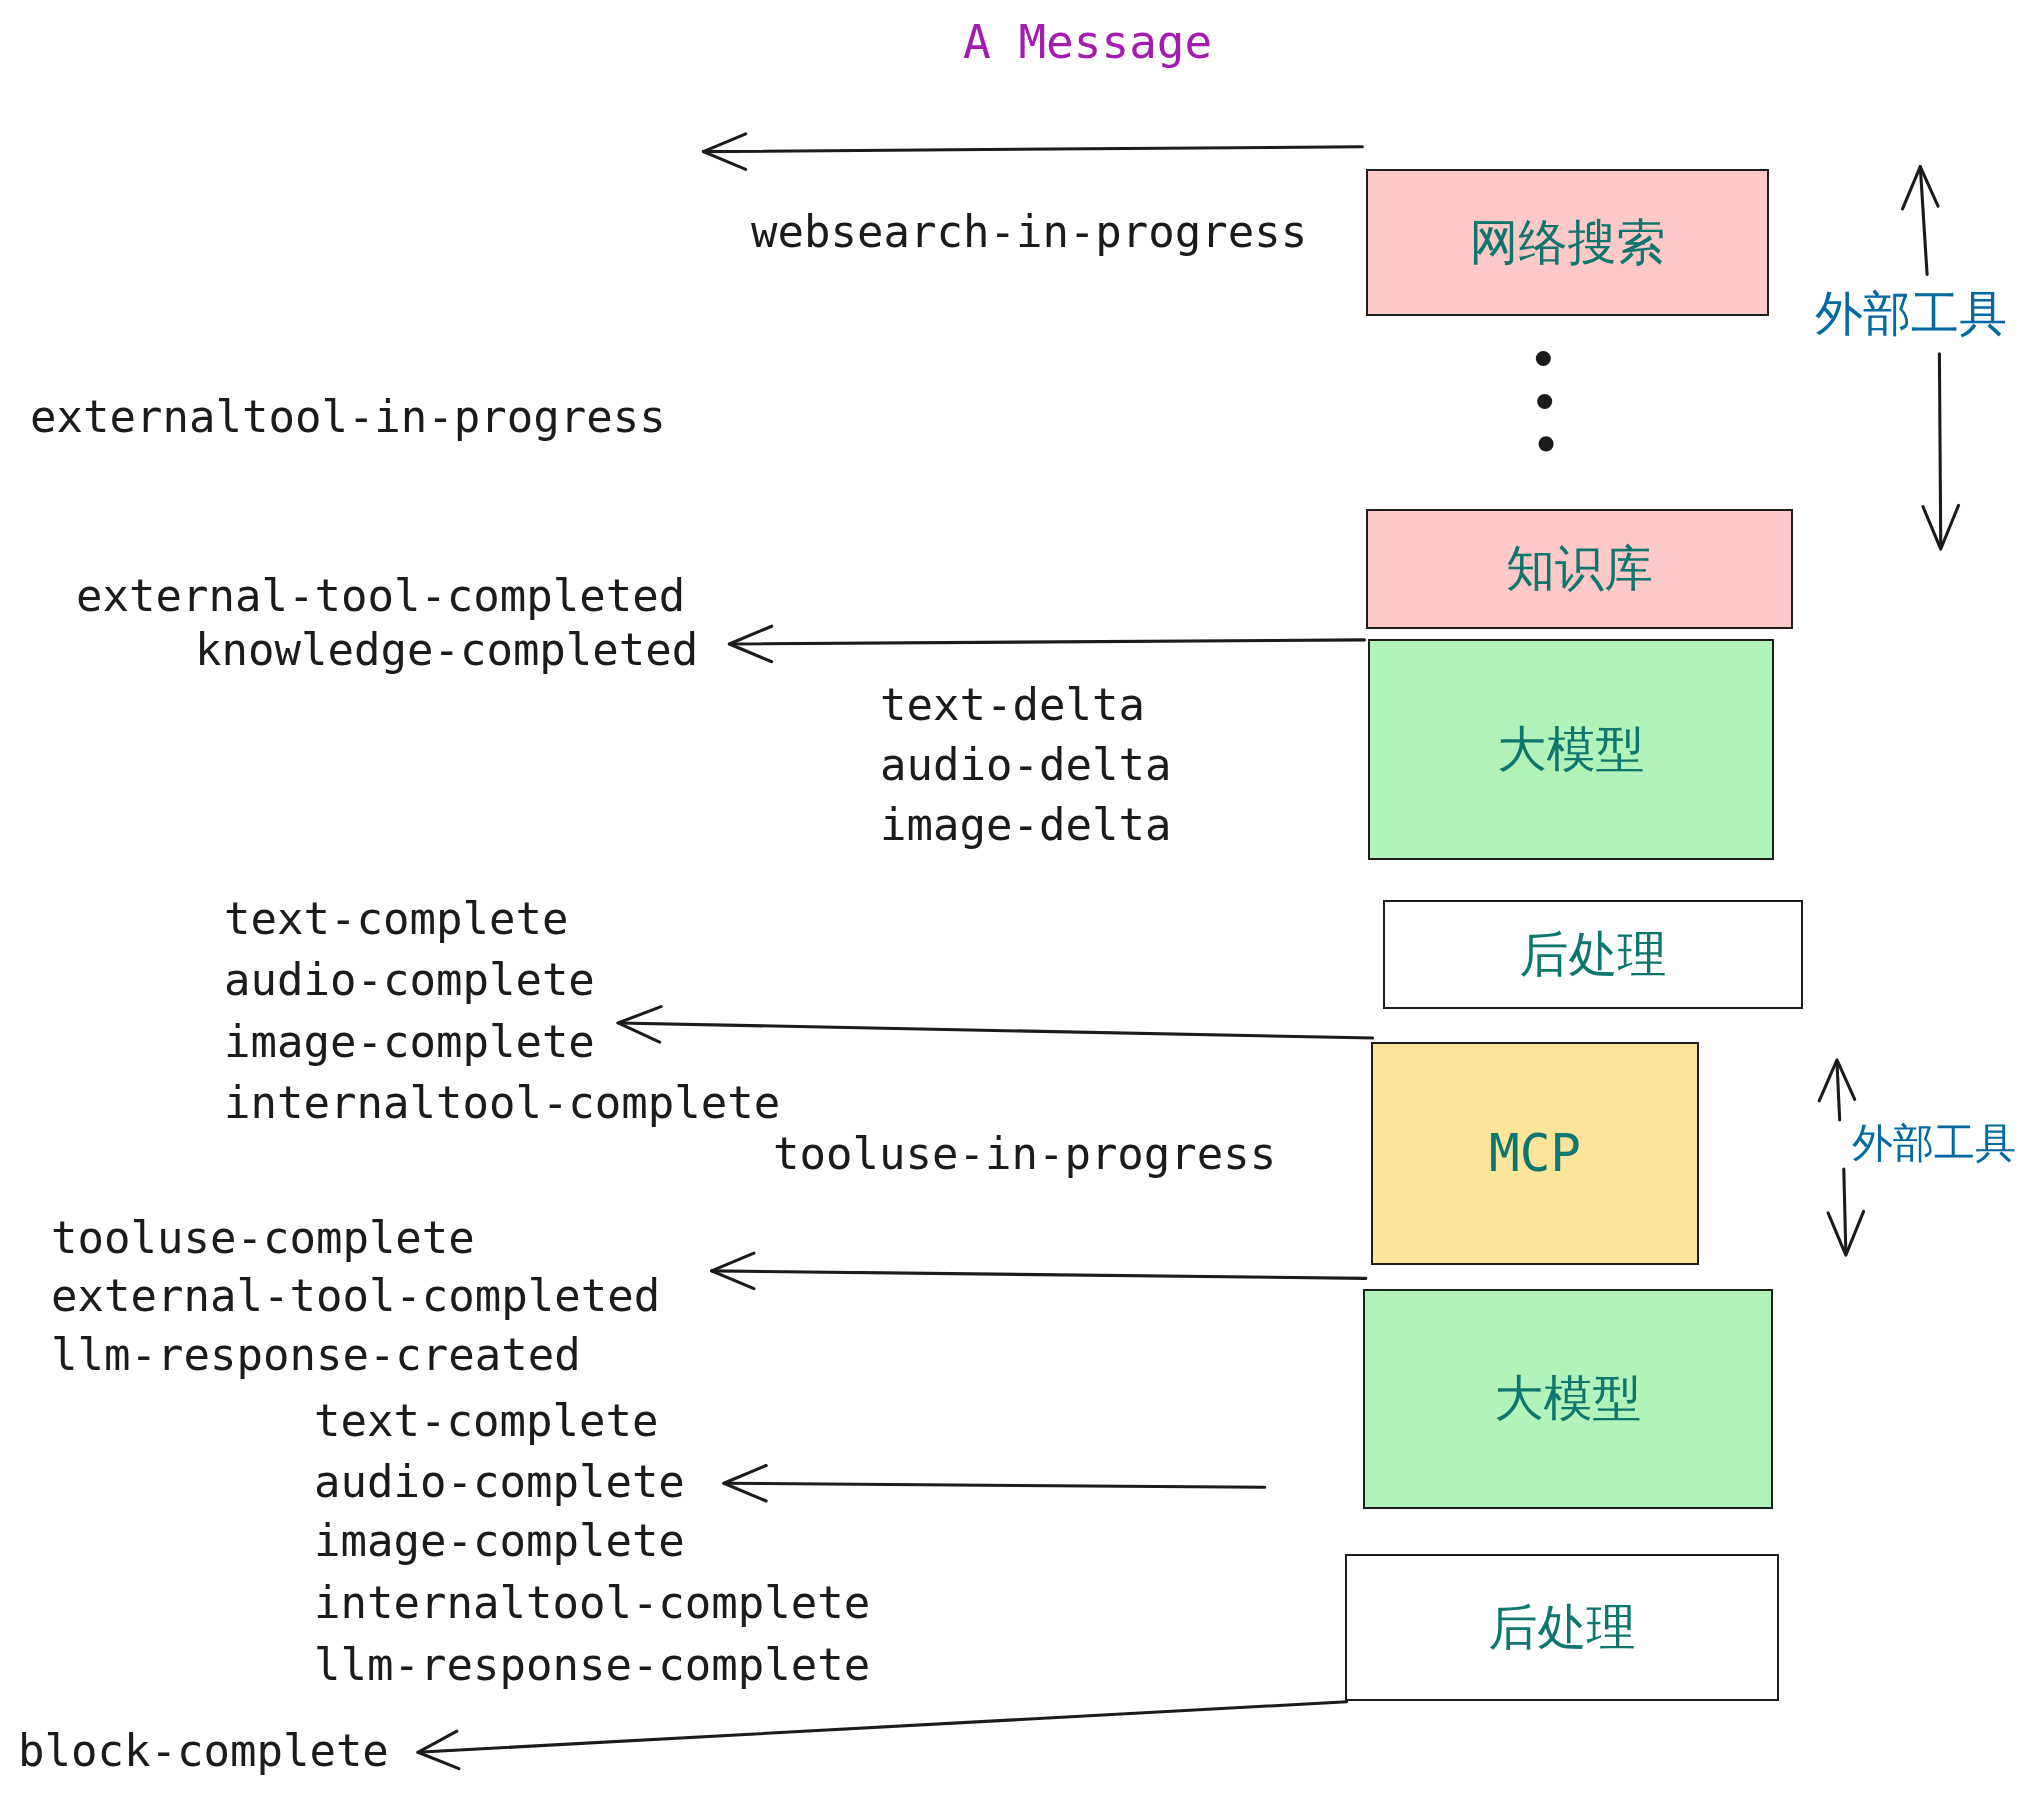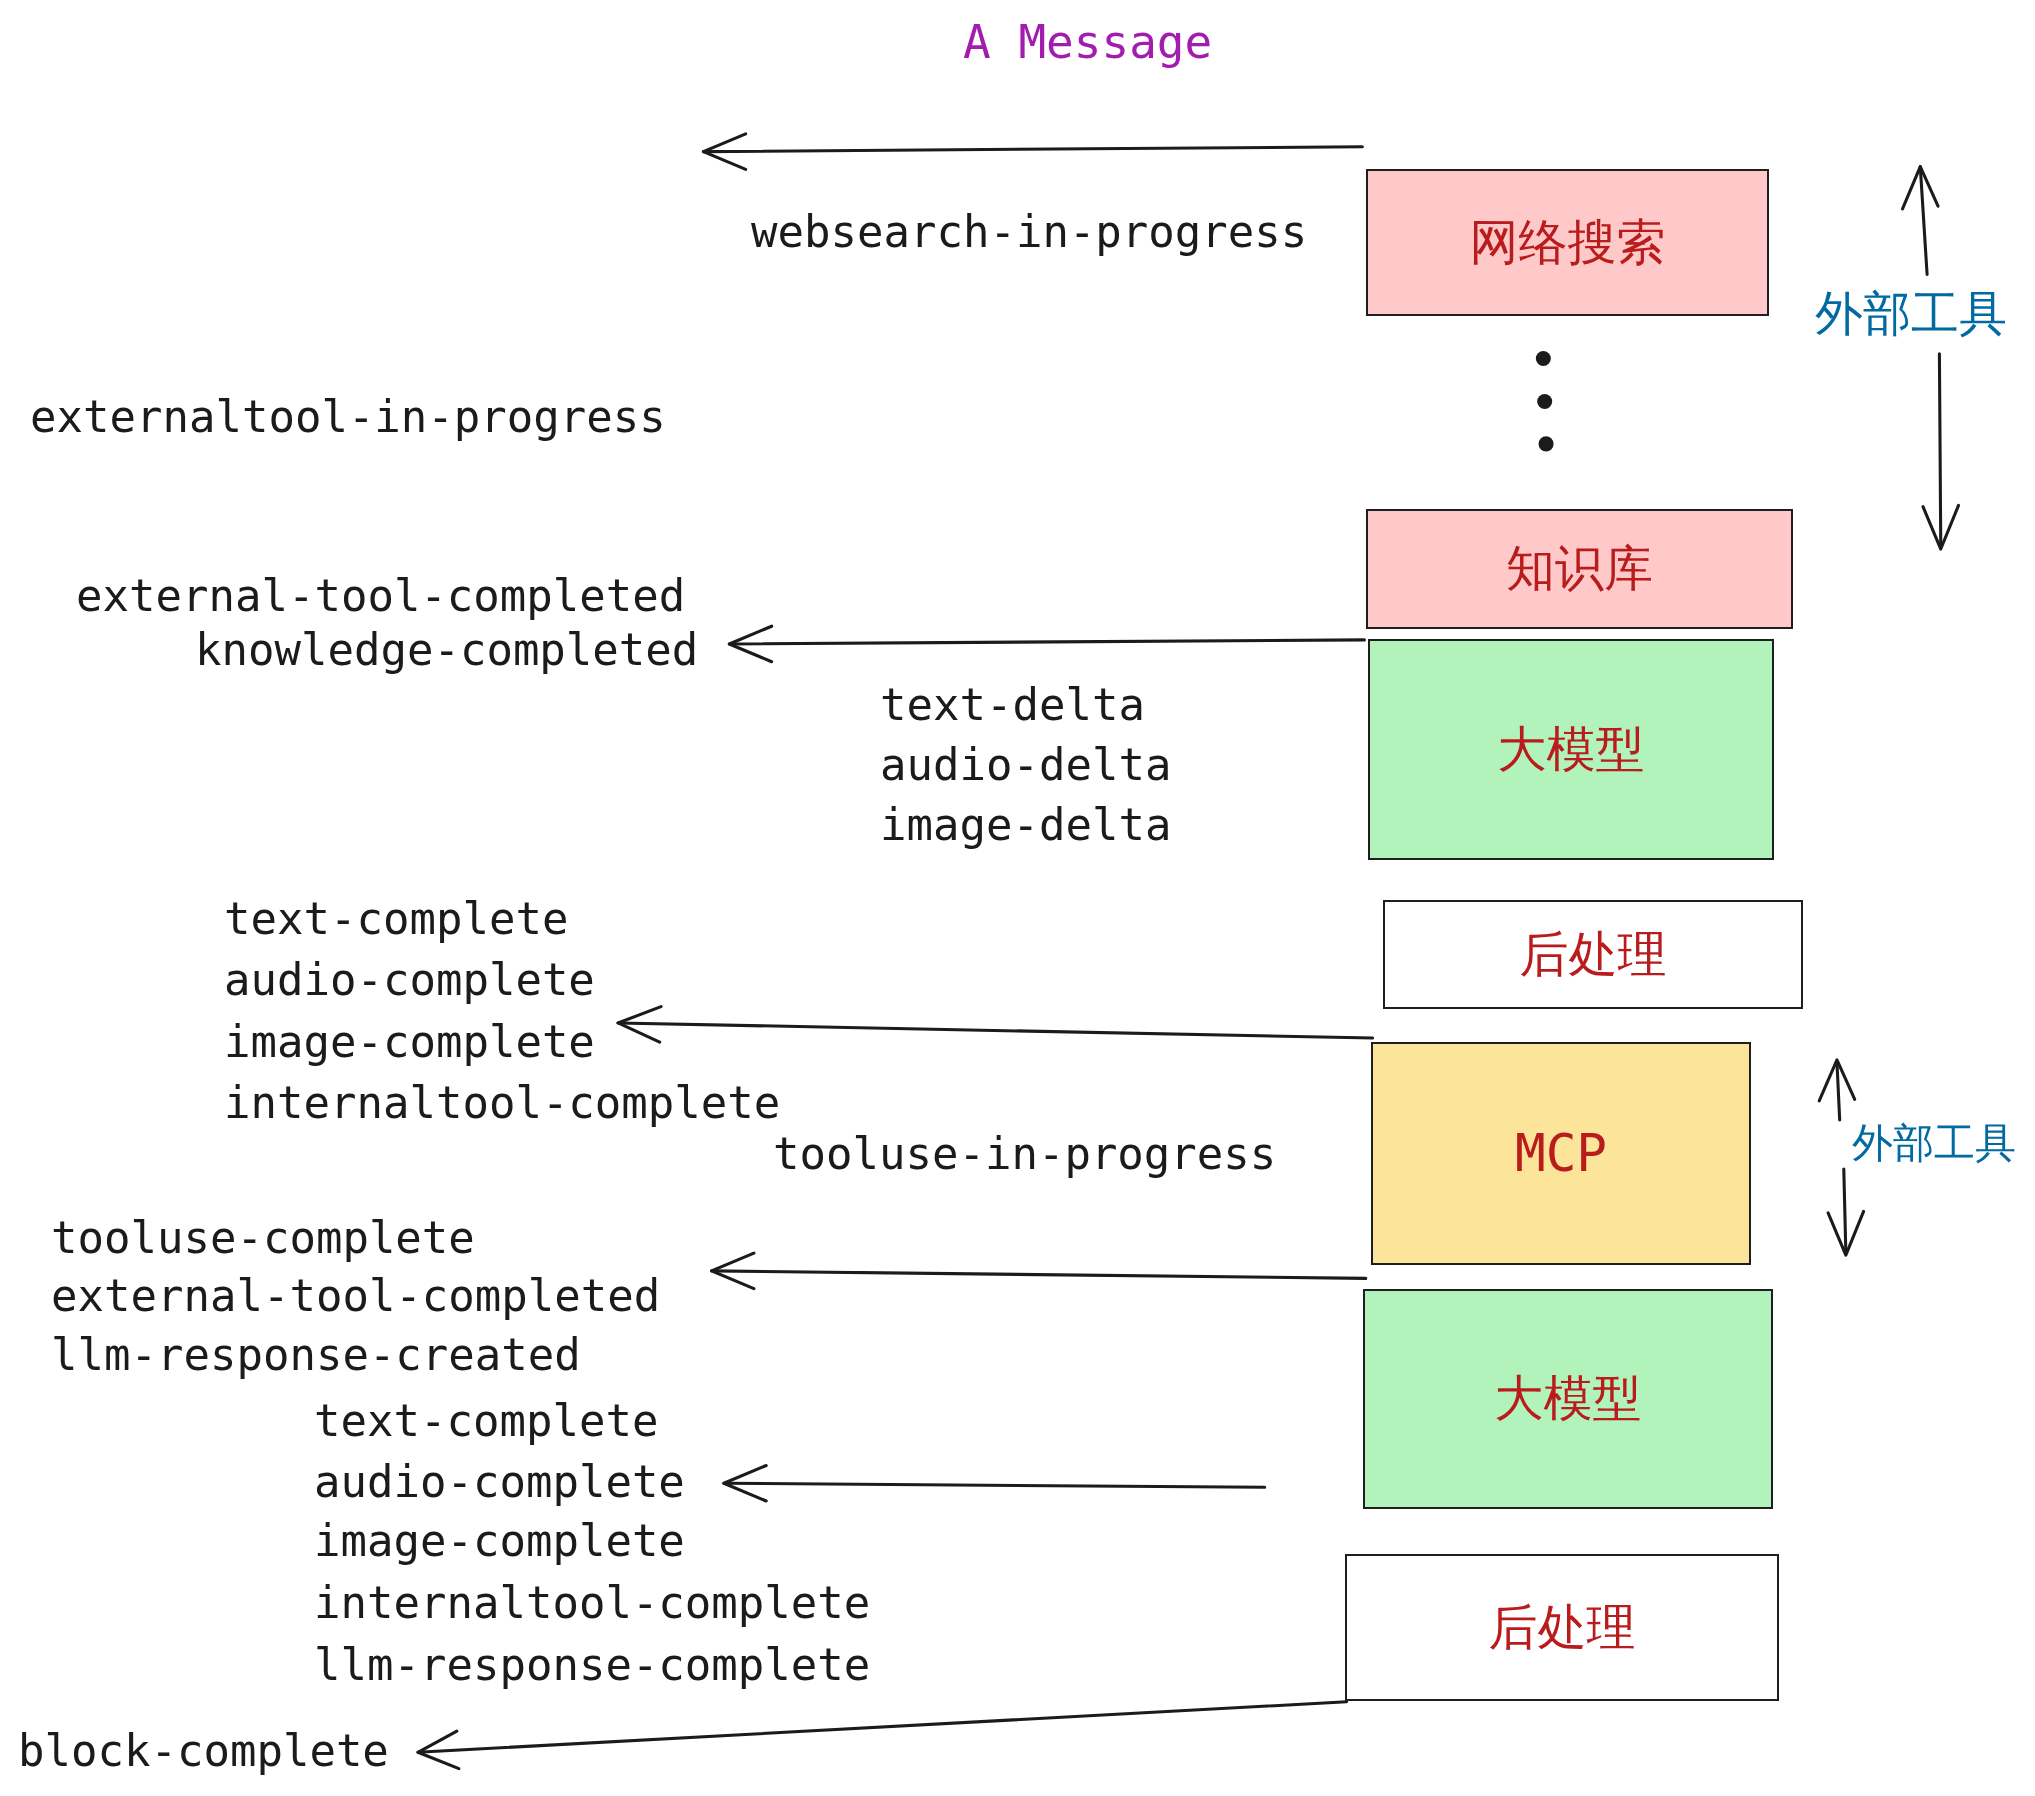--- a/index.html
+++ b/index.html
@@ -5,21 +5,21 @@
   html,body{margin:0;padding:0;background:#ffffff;}
   #canvas{position:relative;width:2035px;height:1796px;background:#ffffff;overflow:hidden;
           font-family:"DejaVu Sans Mono", monospace;color:#1b1b1b;}
   #arrow-layer{position:absolute;left:0;top:0;width:2035px;height:1796px;}
   .evt{position:absolute;transform:translateY(-50%);font-size:44px;line-height:1;
        font-family:"DejaVu Sans Mono", monospace;white-space:pre;color:#1b1b1b;}
   .title{position:absolute;transform:translateY(-50%);font-size:46px;
          font-family:"DejaVu Sans Mono", monospace;white-space:pre;color:#a21caf;}
   .box{position:absolute;border:2.7px solid #1e1e1e;box-sizing:border-box;
        display:flex;align-items:center;justify-content:center;}
-  .box-label{font-family:"DejaVu Sans", sans-serif;font-size:49px;color:#b91c1c;white-space:pre;}
+  .box-label{font-family:"DejaVu Sans", sans-serif;font-size:49px;color:#0f766e;white-space:pre;}
   .box-label.latin{font-family:"DejaVu Sans Mono", monospace;font-size:51px;}
   .side-label{position:absolute;transform:translateY(-50%);font-family:Liberation Serif, serif;
               color:#0369a1;white-space:pre;}
   .side-label.a1{font-size:48px;}
   .side-label.a2{font-size:41px;}
 </style>
 </head>
 <body>
 
 <div id="canvas">
@@ -79,21 +79,21 @@
   </div>
   <div class="box" style="left: 1366px; top: 509px; width: 427px; height: 120px; background-color: rgb(255, 201, 201);">
     <span class="box-label">知识库</span>
   </div>
   <div class="box" style="left: 1368px; top: 639px; width: 406px; height: 221px; background-color: rgb(178, 242, 187);">
     <span class="box-label">大模型</span>
   </div>
   <div class="box" style="left: 1383px; top: 900px; width: 420px; height: 109px; background-color: rgb(255, 255, 255);">
     <span class="box-label">后处理</span>
   </div>
-  <div class="box" style="left: 1371px; top: 1042px; width: 380px; height: 223px; background-color: rgb(252, 228, 154);">
+  <div class="box" style="left: 1371px; top: 1042px; width: 328px; height: 223px; background-color: rgb(252, 228, 154);">
     <span class="box-label latin">MCP</span>
   </div>
   <div class="box" style="left: 1363px; top: 1289px; width: 410px; height: 220px; background-color: rgb(178, 242, 187);">
     <span class="box-label">大模型</span>
   </div>
   <div class="box" style="left: 1345px; top: 1554px; width: 434px; height: 147px; background-color: rgb(255, 255, 255);">
     <span class="box-label">后处理</span>
   </div>
 
   <div class="side-label a1" style="left:1815px;top:314px">外部工具</div>

